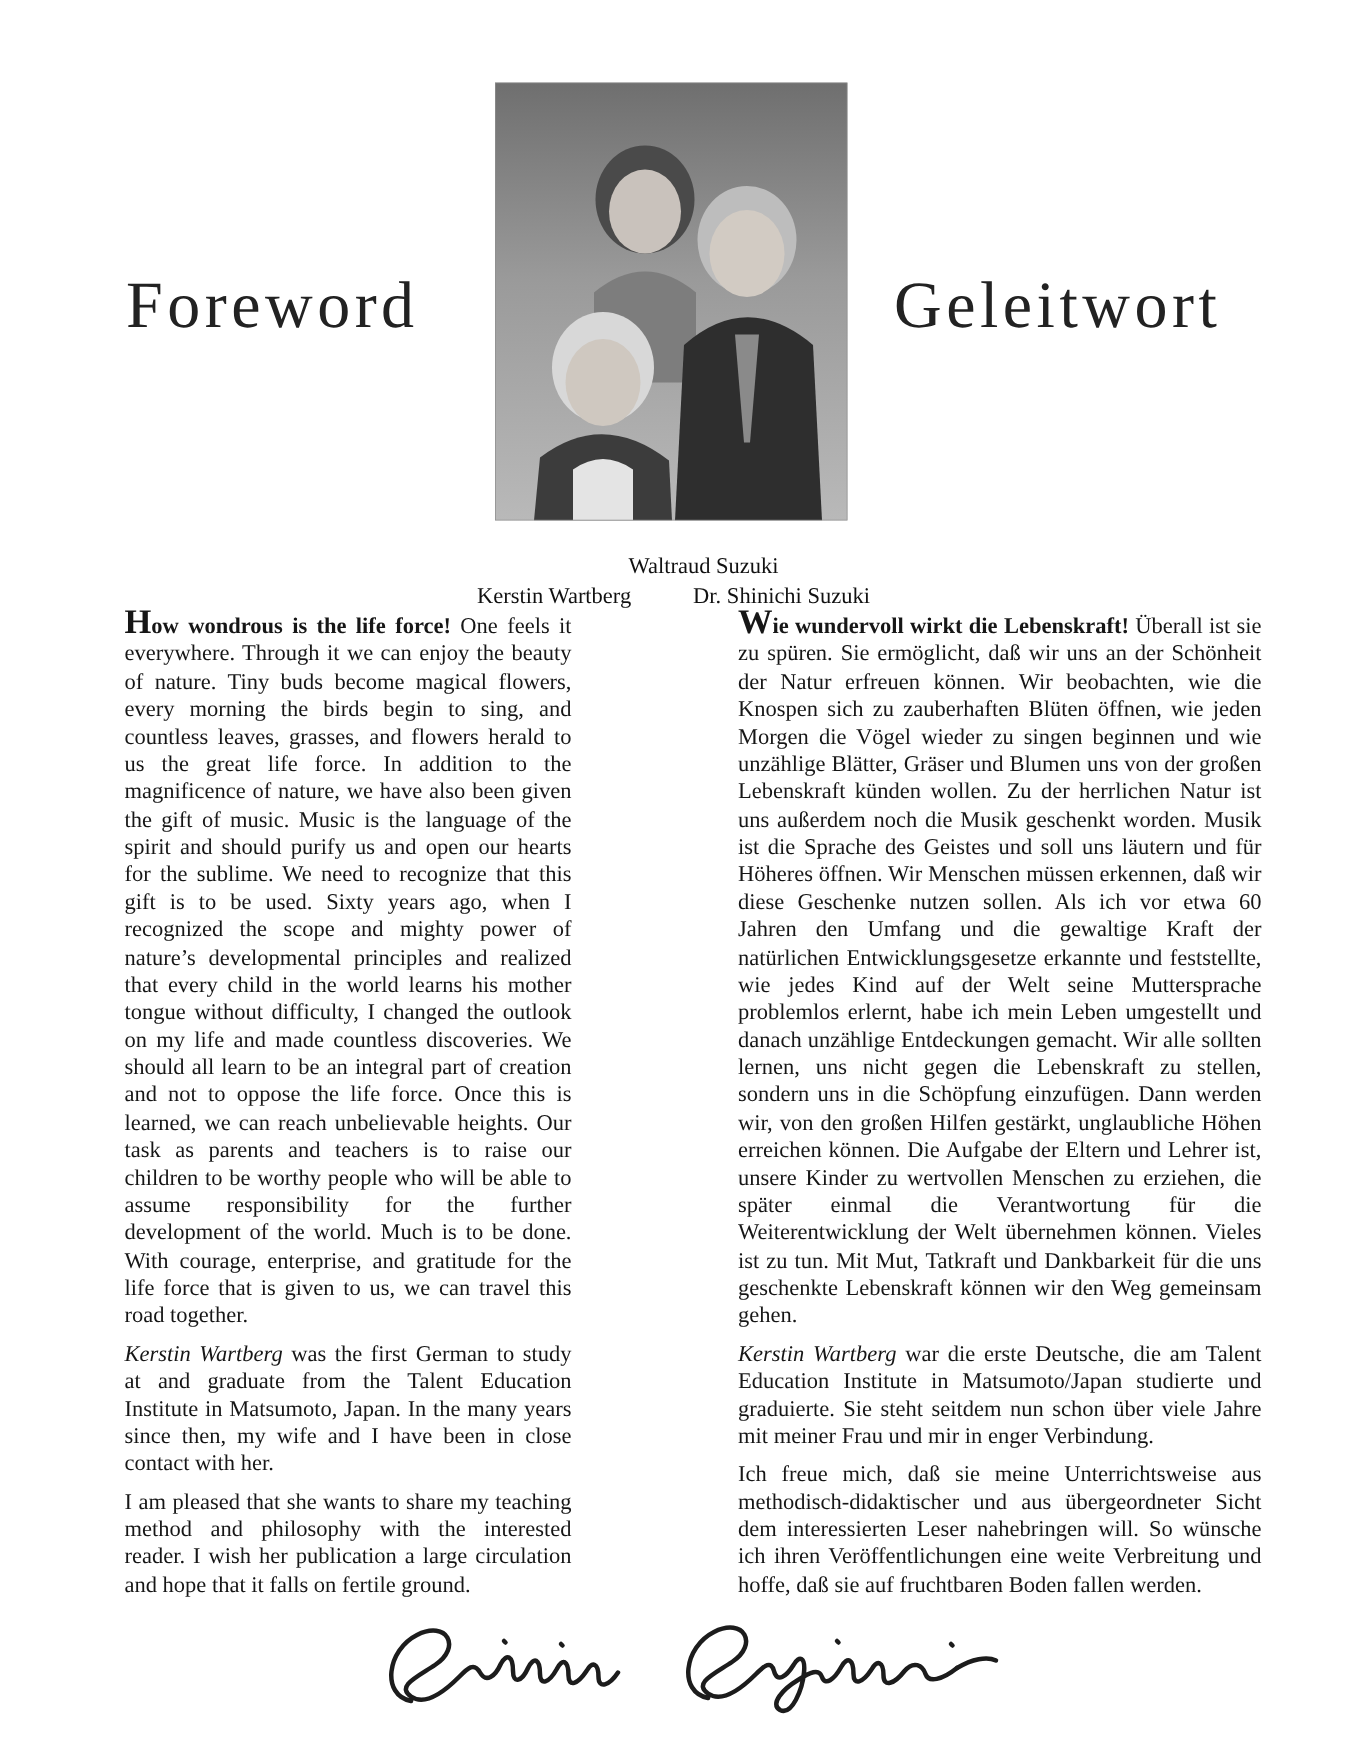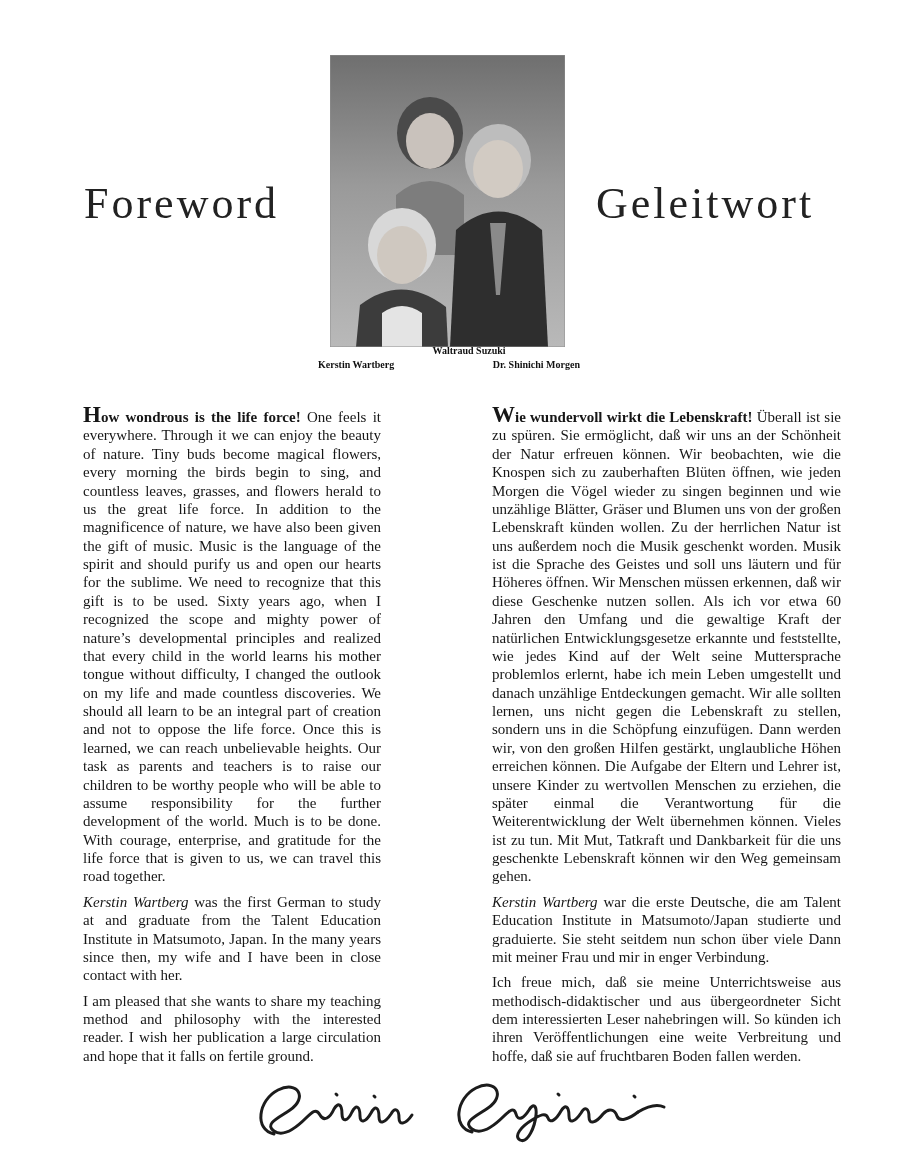--- a/index.html
+++ b/index.html
@@ -24,22 +24,22 @@
   .heading-left{left:84px;top:178px;}
   .heading-right{left:596px;top:178px;text-align:right;}
 
   
   .photo-wrap{
     position:absolute;left:330px;top:55px;width:235px;height:292px;
   }
   .photo-wrap svg{display:block;width:100%;height:100%;}
 
   .caption{
-    position:absolute;left:318px;top:344px;width:262px;
-    font-size:10px;font-weight:bold;color:#111;
+    position:absolute;left:318px;top:368px;width:262px;
+    font-size:15px;font-weight:normal;color:#111;
     line-height:1.35;
   }
   .caption-line1{text-align:center;padding-left:40px;}
   .caption-line2{display:flex;justify-content:space-between;}
 
   
   .col{
     position:absolute;top:403px;
     text-align:justify;
     font-size:15px;
@@ -98,34 +98,34 @@
       <path d="M30,250 Q72,218 116,252 L118,292 L26,292 Z" fill="#3c3c3c"></path>
       <path d="M52,258 Q72,244 92,258 L92,292 L52,292 Z" fill="#e4e4e4"></path>
       <rect x="0" y="0" width="235" height="292" fill="none" stroke="#8f8f8f" stroke-width="1"></rect>
     </svg>
   </div>
 
   <div class="caption">
     <div class="caption-line1">Waltraud Suzuki</div>
     <div class="caption-line2">
       <span>Kerstin Wartberg</span>
-      <span>Dr. Shinichi Morgen</span>
+      <span>Dr. Shinichi Suzuki</span>
     </div>
   </div>
 
   <div class="col col-left">
     <p><span class="initial lead-bold">H</span><span class="lead-bold">ow wondrous is the life force!</span><span>  One feels it everywhere. Through it we can enjoy the beauty of nature. Tiny buds become magical flowers, every morning the birds begin to sing, and countless leaves, grasses, and flowers herald to us the great life force. In addition to the magnificence of nature, we have also been given the gift of music. Music is the language of the spirit and should purify us and open our hearts for the sublime. We need to recognize that this gift is to be used. Sixty years ago, when I recognized the scope and mighty power of nature’s developmental principles and realized that every child in the world learns his mother tongue without difficulty, I changed the outlook on my life and made countless discoveries. We should all learn to be an integral part of creation and not to oppose the life force. Once this is learned, we can reach unbelievable heights. Our task as parents and teachers is to raise our children to be worthy people who will be able to assume responsibility for the further development of the world. Much is to be done. With courage, enterprise, and gratitude for the life force that is given to us, we can travel this road together.</span></p>
     <p><span class="lead-italic">Kerstin Wartberg</span><span> was the first German to study at and graduate from the Talent Education Institute in Matsumoto, Japan. In the many years since then, my wife and I have been in close contact with her.</span></p>
     <p>I am pleased that she wants to share my teaching method and philosophy with the interested reader. I wish her publication a large circulation and hope that it falls on fertile ground.</p>
   </div>
 
   <div class="col col-right">
     <p><span class="initial lead-bold">W</span><span class="lead-bold">ie wundervoll wirkt die Lebenskraft!</span><span> Überall ist sie zu spüren. Sie ermöglicht, daß wir uns an der Schönheit der Natur erfreuen können. Wir beobachten, wie die Knospen sich zu zauberhaften Blüten öffnen, wie jeden Morgen die Vögel wieder zu singen beginnen und wie unzählige Blätter, Gräser und Blumen uns von der großen Lebenskraft künden wollen. Zu der herrlichen Natur ist uns außerdem noch die Musik geschenkt worden. Musik ist die Sprache des Geistes und soll uns läutern und für Höheres öffnen. Wir Menschen müssen erkennen, daß wir diese Geschenke nutzen sollen. Als ich vor etwa 60 Jahren den Umfang und die gewaltige Kraft der natürlichen Entwicklungsgesetze erkannte und feststellte, wie jedes Kind auf der Welt seine Muttersprache problemlos erlernt, habe ich mein Leben umgestellt und danach unzählige Entdeckungen gemacht. Wir alle sollten lernen, uns nicht gegen die Lebenskraft zu stellen, sondern uns in die Schöpfung einzufügen. Dann werden wir, von den großen Hilfen gestärkt, unglaubliche Höhen erreichen können. Die Aufgabe der Eltern und Lehrer ist, unsere Kinder zu wertvollen Menschen zu erziehen, die später einmal die Verantwortung für die Weiterentwicklung der Welt übernehmen können. Vieles ist zu tun. Mit Mut, Tatkraft und Dankbarkeit für die uns geschenkte Lebenskraft können wir den Weg gemeinsam gehen.</span></p>
-    <p><span class="lead-italic">Kerstin Wartberg</span><span> war die erste Deutsche, die am Talent Education Institute in Matsumoto/Japan studierte und graduierte. Sie steht seitdem nun schon über viele Dann mit meiner Frau und mir in enger Verbindung.</span></p>
-    <p>Ich freue mich, daß sie meine Unterrichtsweise aus methodisch-didaktischer und aus übergeordneter Sicht dem interessierten Leser nahebringen will. So künden ich ihren Veröffentlichungen eine weite Verbreitung und hoffe, daß sie auf fruchtbaren Boden fallen werden.</p>
+    <p><span class="lead-italic">Kerstin Wartberg</span><span> war die erste Deutsche, die am Talent Education Institute in Matsumoto/Japan studierte und graduierte. Sie steht seitdem nun schon über viele Jahre mit meiner Frau und mir in enger Verbindung.</span></p>
+    <p>Ich freue mich, daß sie meine Unterrichtsweise aus methodisch-didaktischer und aus übergeordneter Sicht dem interessierten Leser nahebringen will. So wünsche ich ihren Veröffentlichungen eine weite Verbreitung und hoffe, daß sie auf fruchtbaren Boden fallen werden.</p>
   </div>
 
 
   <div class="signature" aria-label="Shinichi Suzuki signature">
     <svg viewBox="0 0 420 80">
       <g fill="none" stroke="#1c1c1c" stroke-width="3" stroke-linecap="round" stroke-linejoin="round">
 
         <path d="M24,60 C4,56 8,26 28,16 C48,6 58,24 40,36 C28,44 14,50 24,57 C34,64 48,52 56,44
                  C62,38 66,34 70,41 C74,48 80,44 84,35 C88,28 92,30 92,40 C92,49 98,47 102,38
                  C106,30 110,32 110,42 C110,50 116,48 121,39 C125,31 129,33 129,43 C129,51 135,49 141,40

